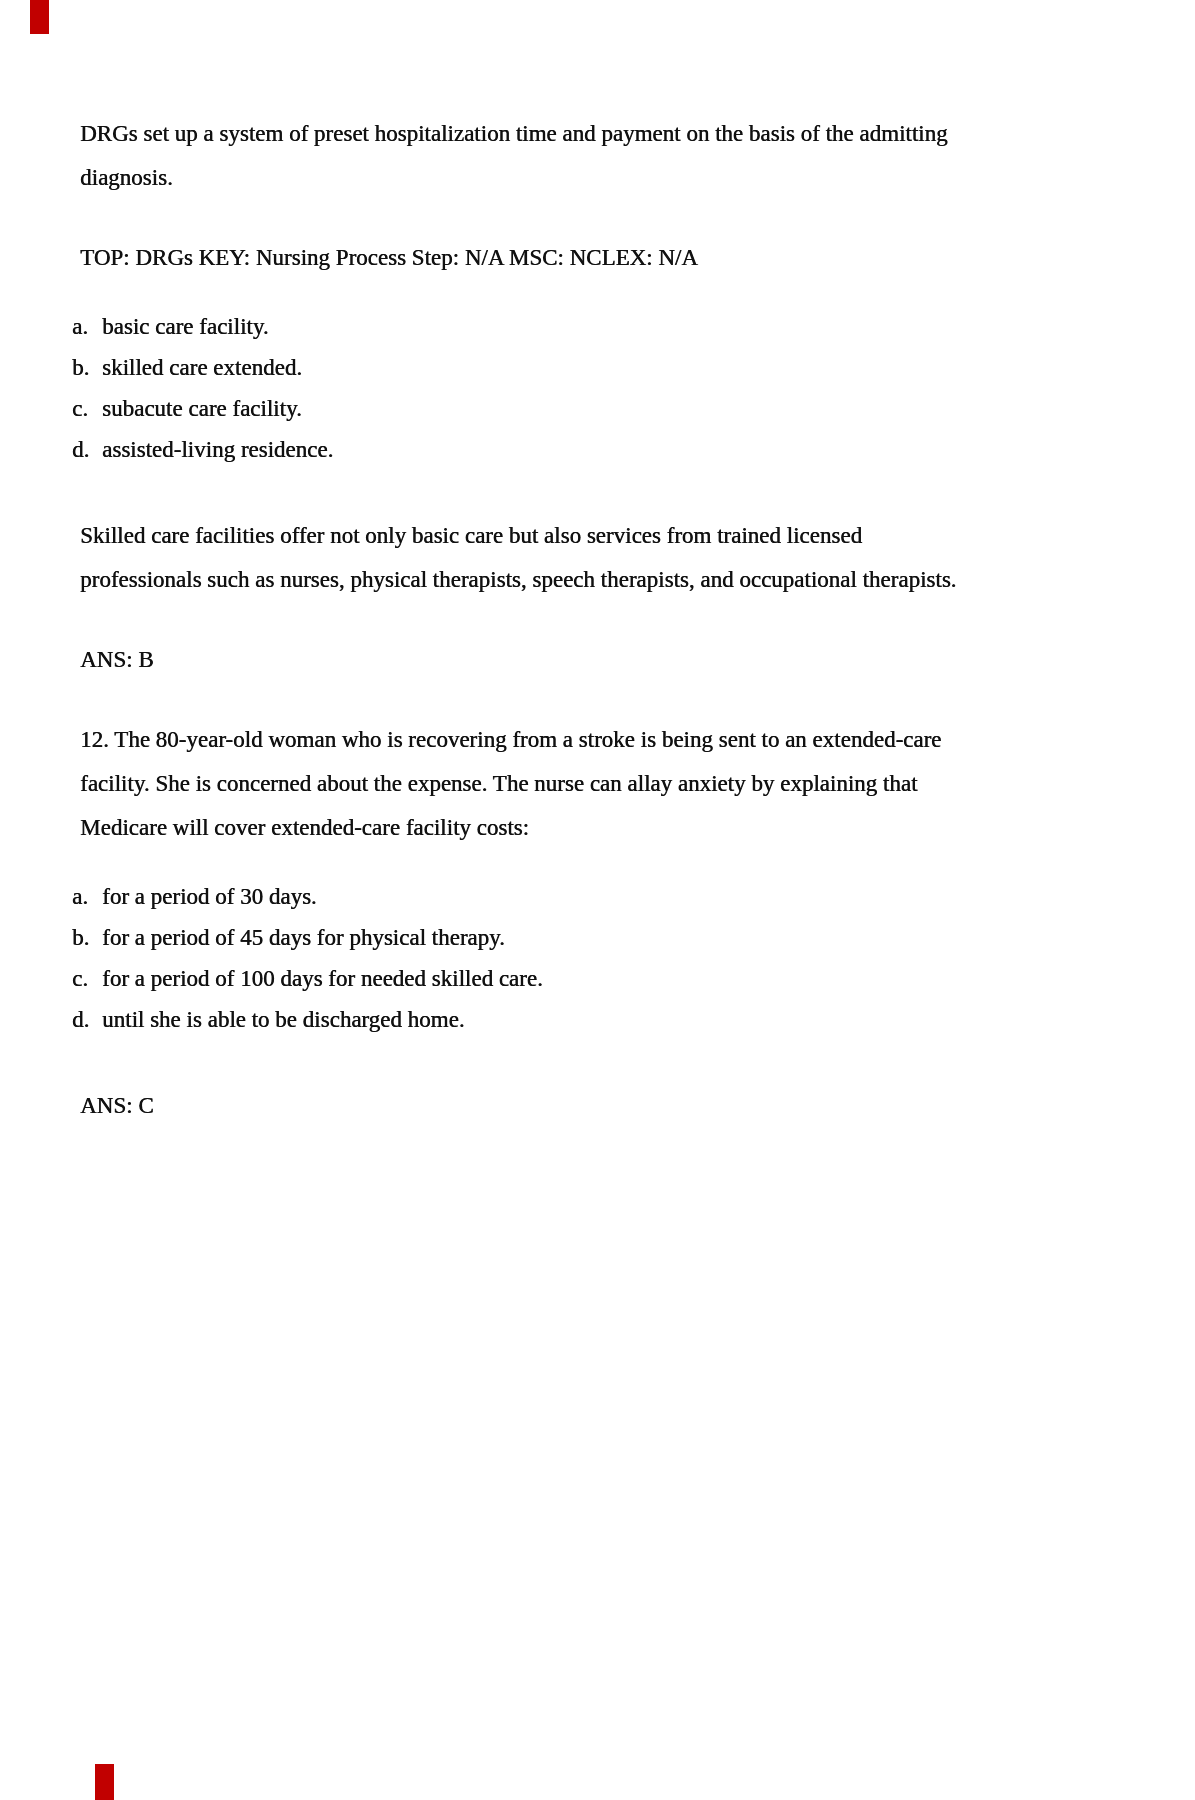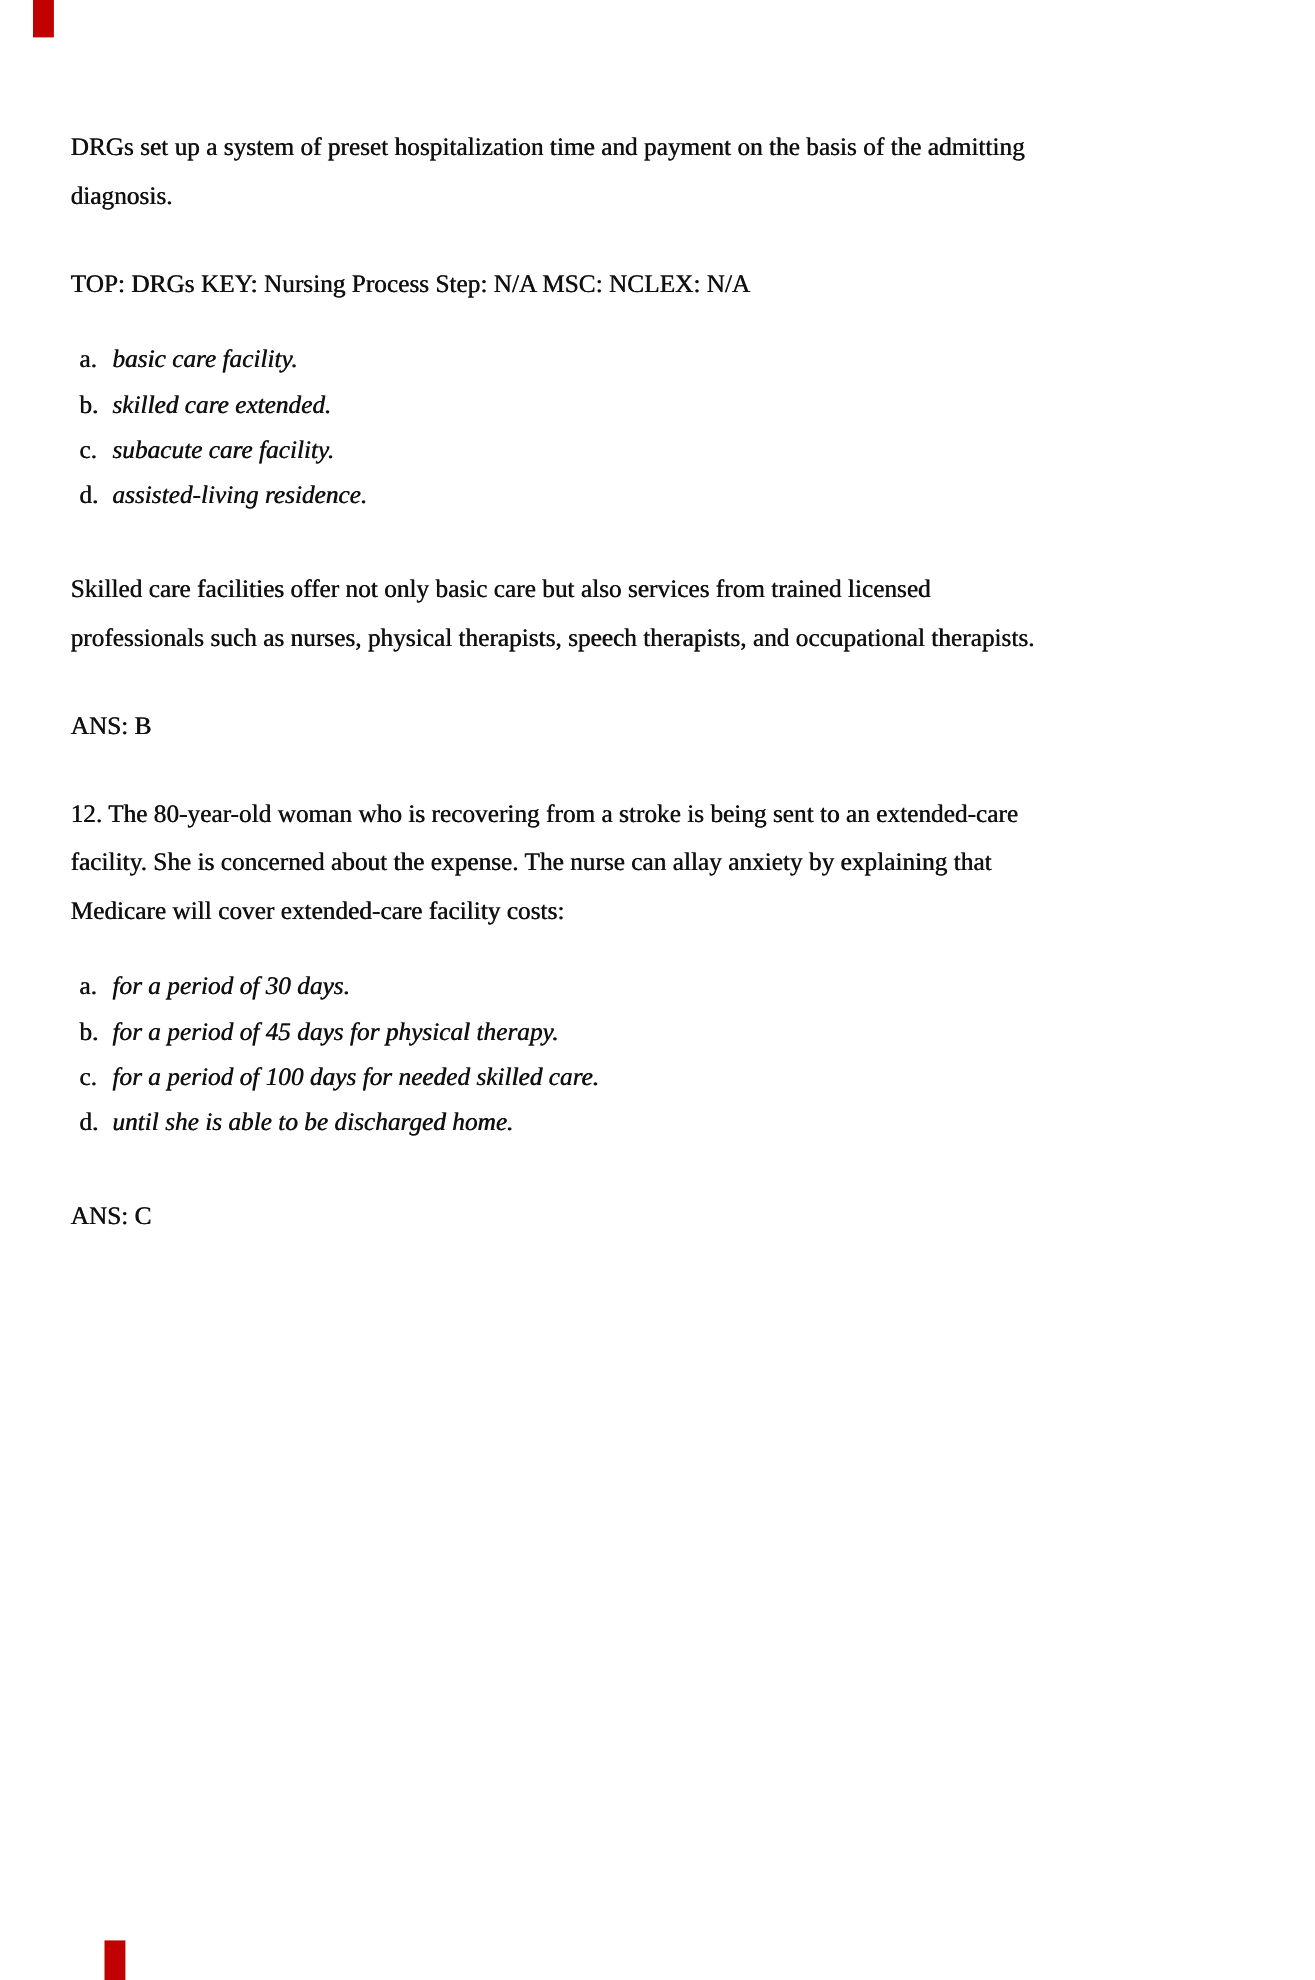--- a/index.html
+++ b/index.html
@@ -15,40 +15,39 @@
     overflow: hidden;
     font-family: "Liberation Serif", "DejaVu Serif", serif;
     font-size: 23px;
     color: #111111;
     text-shadow: 0.5px 0 0 currentColor; 
   }
   .content {
     padding: 112px 30px 0 64px;
   }
   .para {
-    margin: 0 0 36px 0;
+    margin: 0 0 36px 16px;
     line-height: 44px;
     white-space: pre; 
   }
   .options {
     list-style: none;
     margin: -10px 0 44px 0; 
     padding: 0 0 0 8px;
   }
   .option {
     display: flex;
     line-height: 41px;
   }
   .option .letter {
     width: 30px;
     flex-shrink: 0;
   }
   .option .text {
     flex: 1;
-    font-style: italic;
   }
   
   .wm {
     position: absolute;
     background: #c10000;
   }
   .wm-top    { left: 30px; top: 0;    width: 19px; height: 34px; }
   .wm-bottom { left: 95px; bottom: 0; width: 19px; height: 36px; }
 </style>
 </head>

